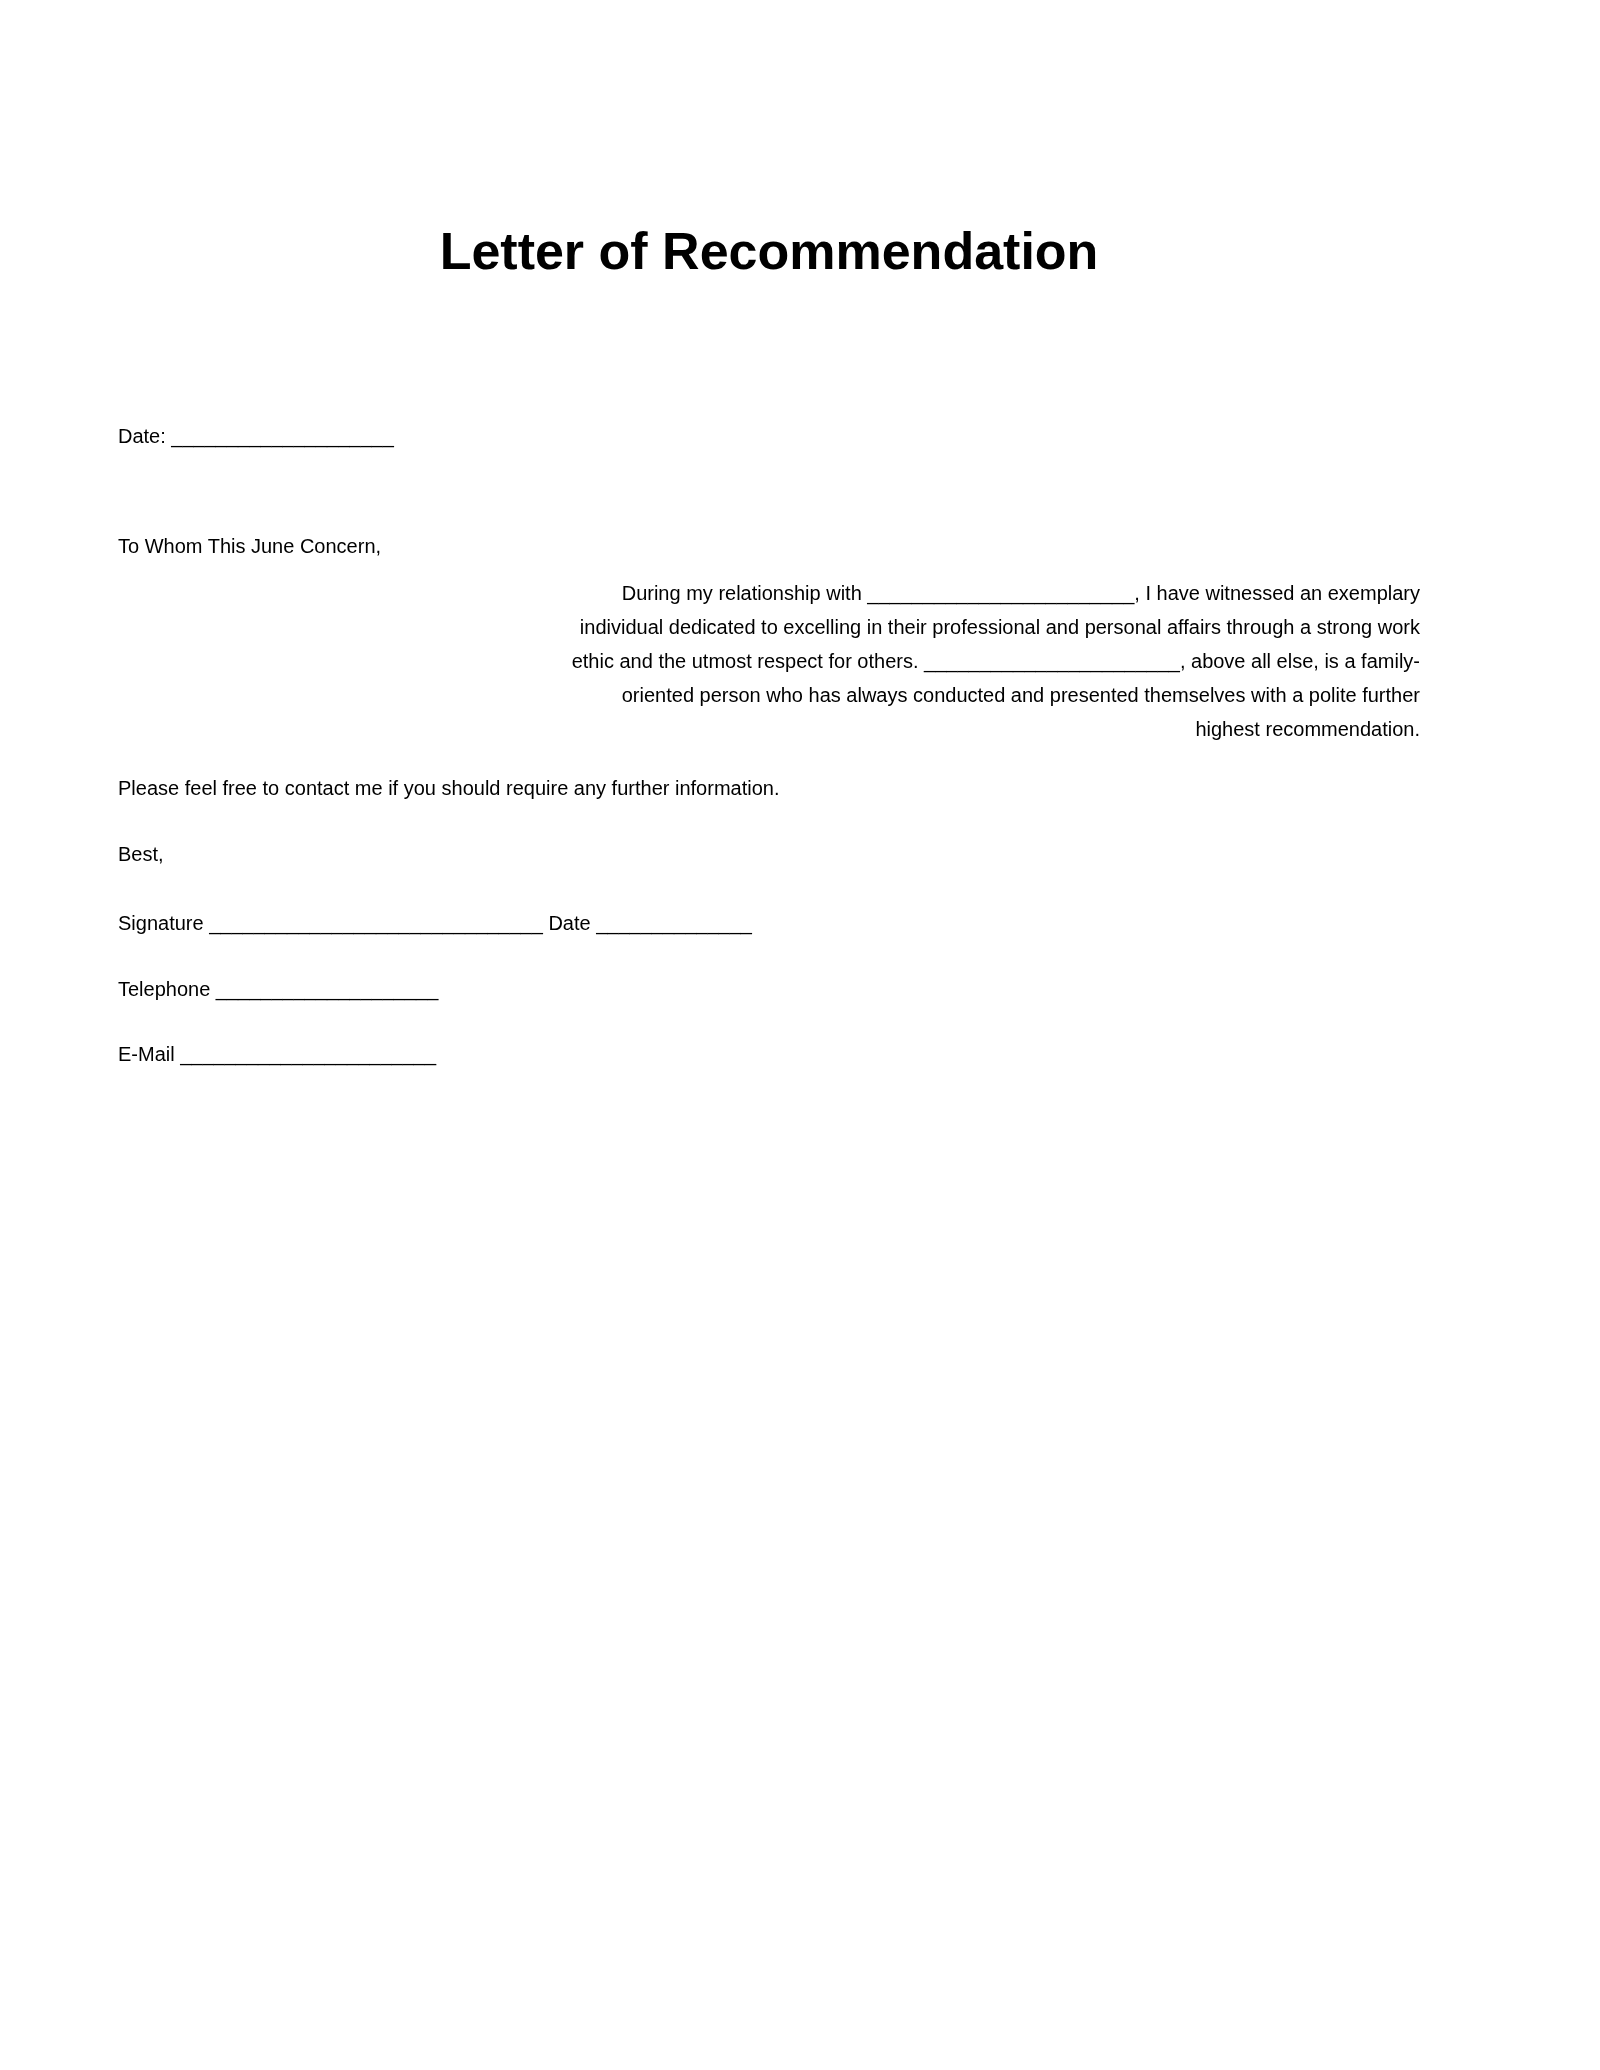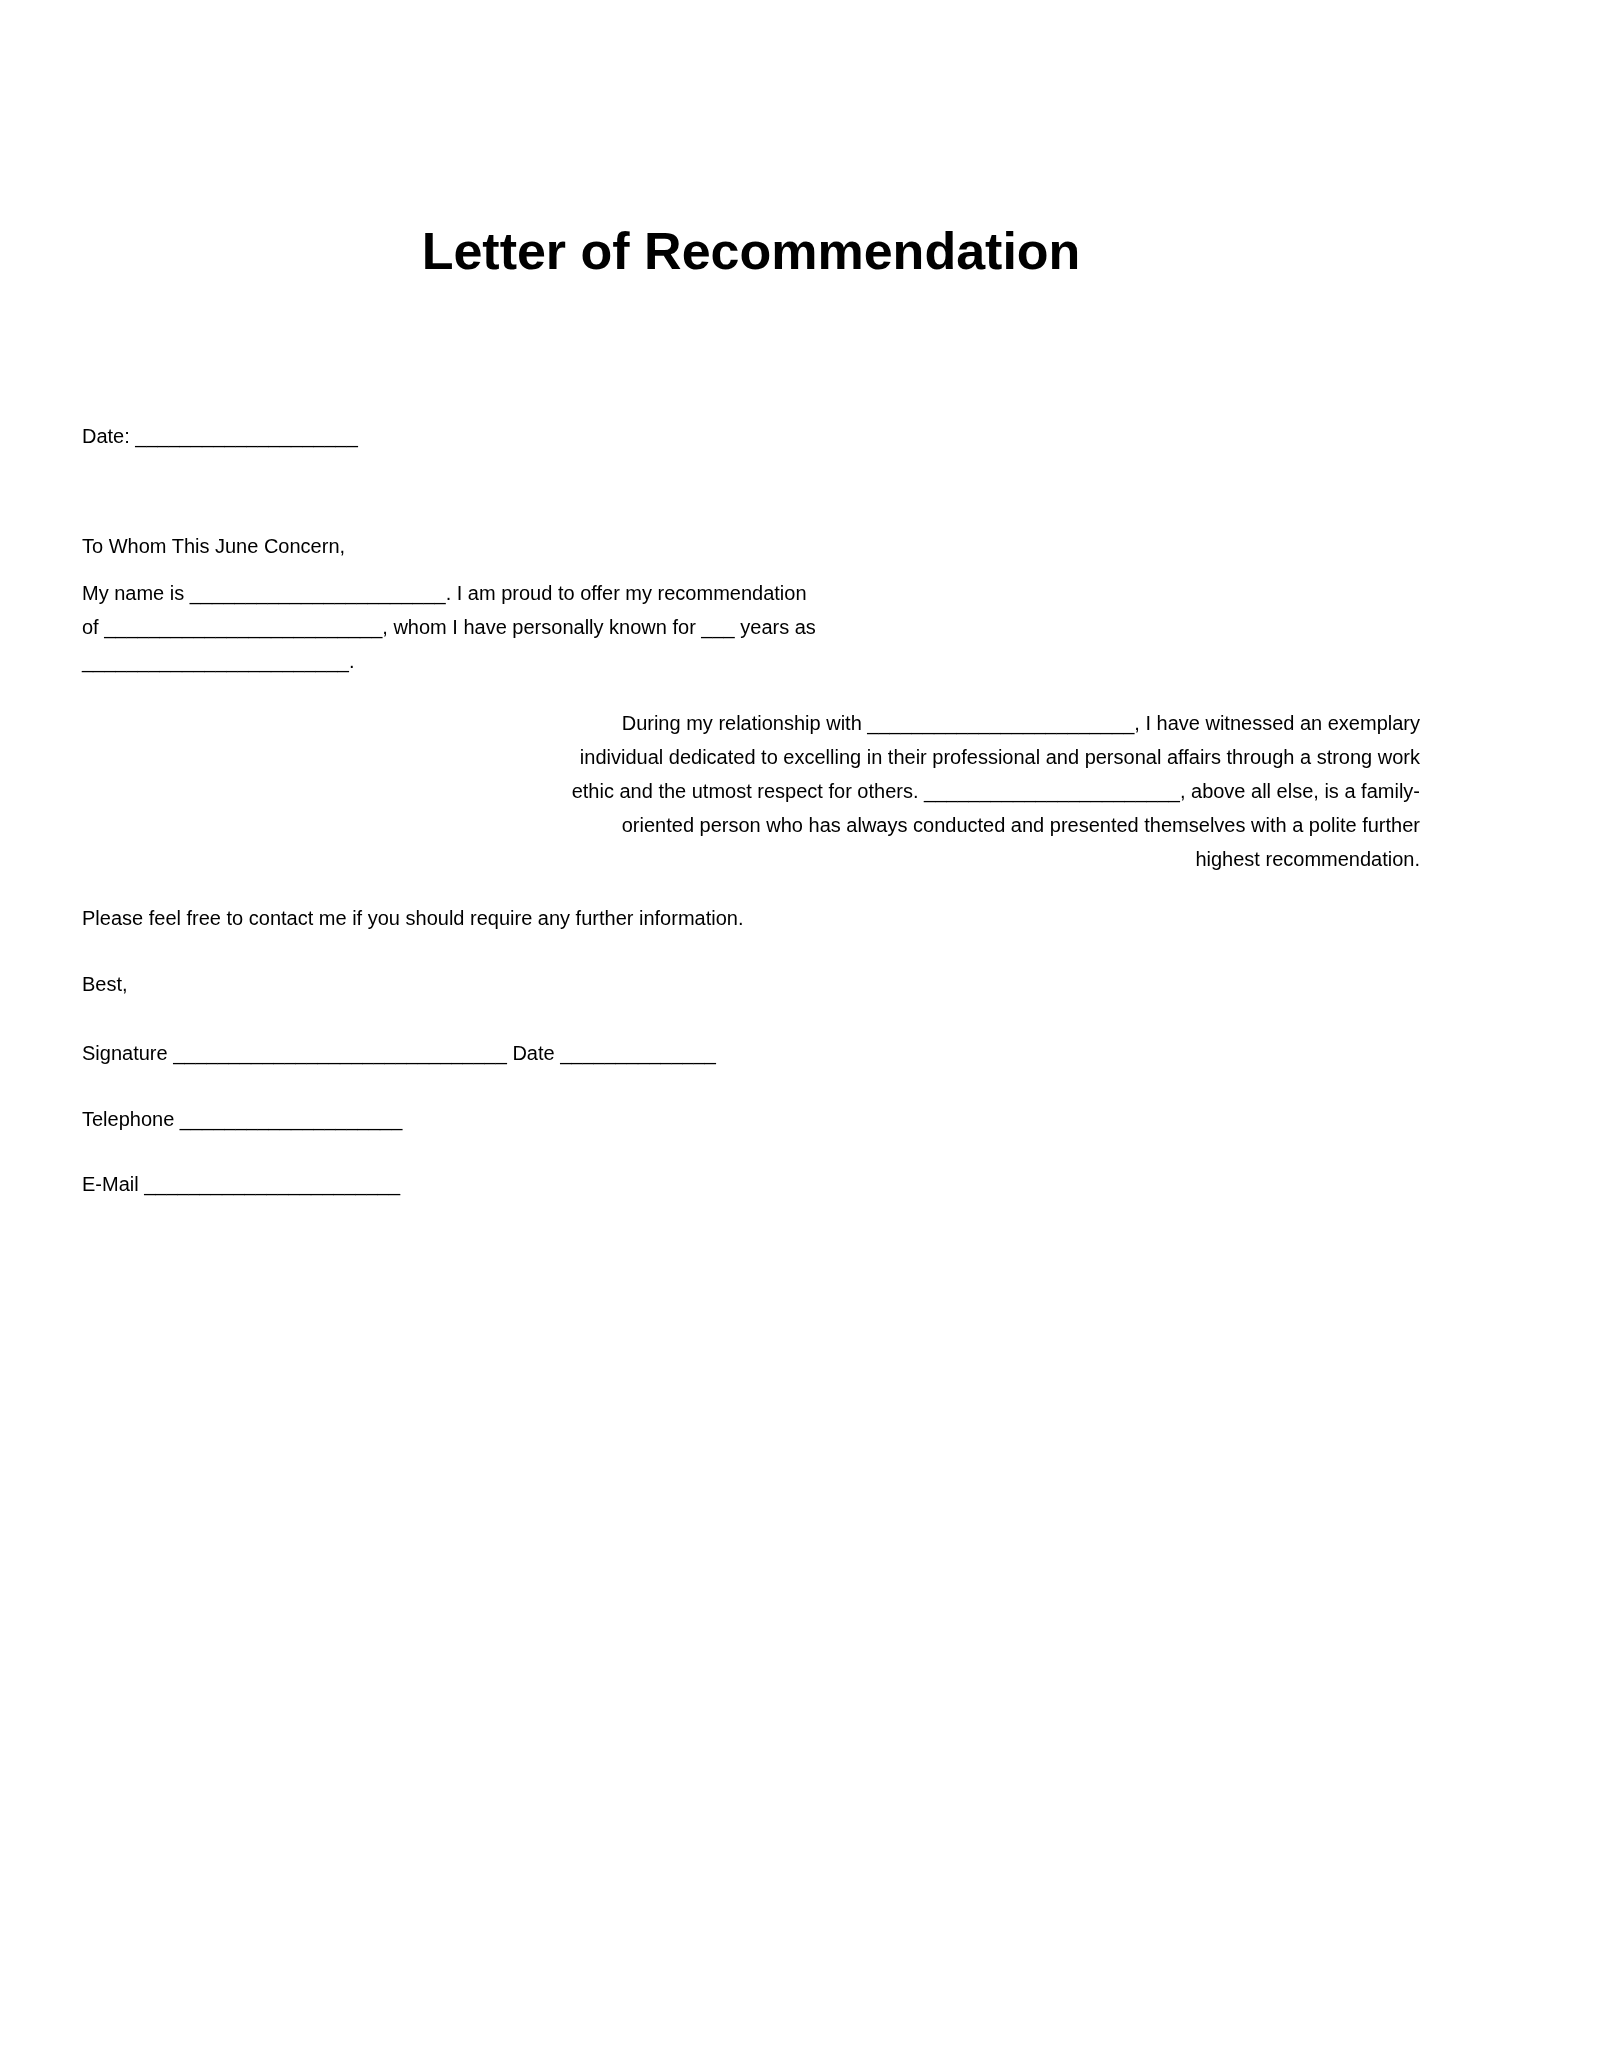--- a/index.html
+++ b/index.html
@@ -8,21 +8,21 @@
     background: #ffffff;
   }
   .page {
     position: relative;
     width: 1600px;
     height: 1822px;
     background: #ffffff;
     color: #000000;
     font-family: "Liberation Sans", "DejaVu Sans", sans-serif;
     box-sizing: border-box;
-    padding: 222px 180px 0 82px;
+    padding: 222px 180px 0 118px;
     overflow: hidden;
   }
   .title {
     margin: 0 0 139px 0;
     font-size: 52px;
     line-height: 58px;
     font-weight: 700;
     text-align: center;
     letter-spacing: 0;
   }
@@ -79,25 +79,20 @@
 <body>
 
 <div class="page">
 
   <h1 class="title">Letter of Recommendation</h1>
 
   <div class="line date-line">Date: ____________________</div>
 
   <div class="line salutation">To Whom This June Concern,</div>
 
-  <div class="para para-intro">
-    <div class="line">My name is _______________________. I am proud to offer my recommendation</div>
-    <div class="line">of _________________________, whom I have personally known for ___ years as</div>
-    <div class="line">________________________.</div>
-  </div>
 
   <div class="para para-body">
     <div class="line">During my relationship with ________________________, I have witnessed an exemplary</div>
     <div class="line">individual dedicated to excelling in their professional and personal affairs through a strong work</div>
     <div class="line">ethic and the utmost respect for others. _______________________, above all else, is a family-</div>
     <div class="line">oriented person who has always conducted and presented themselves with a polite further</div>
     <div class="line">highest recommendation.</div>
   </div>
 
   <div class="line closing-line">Please feel free to contact me if you should require any further information.</div>

